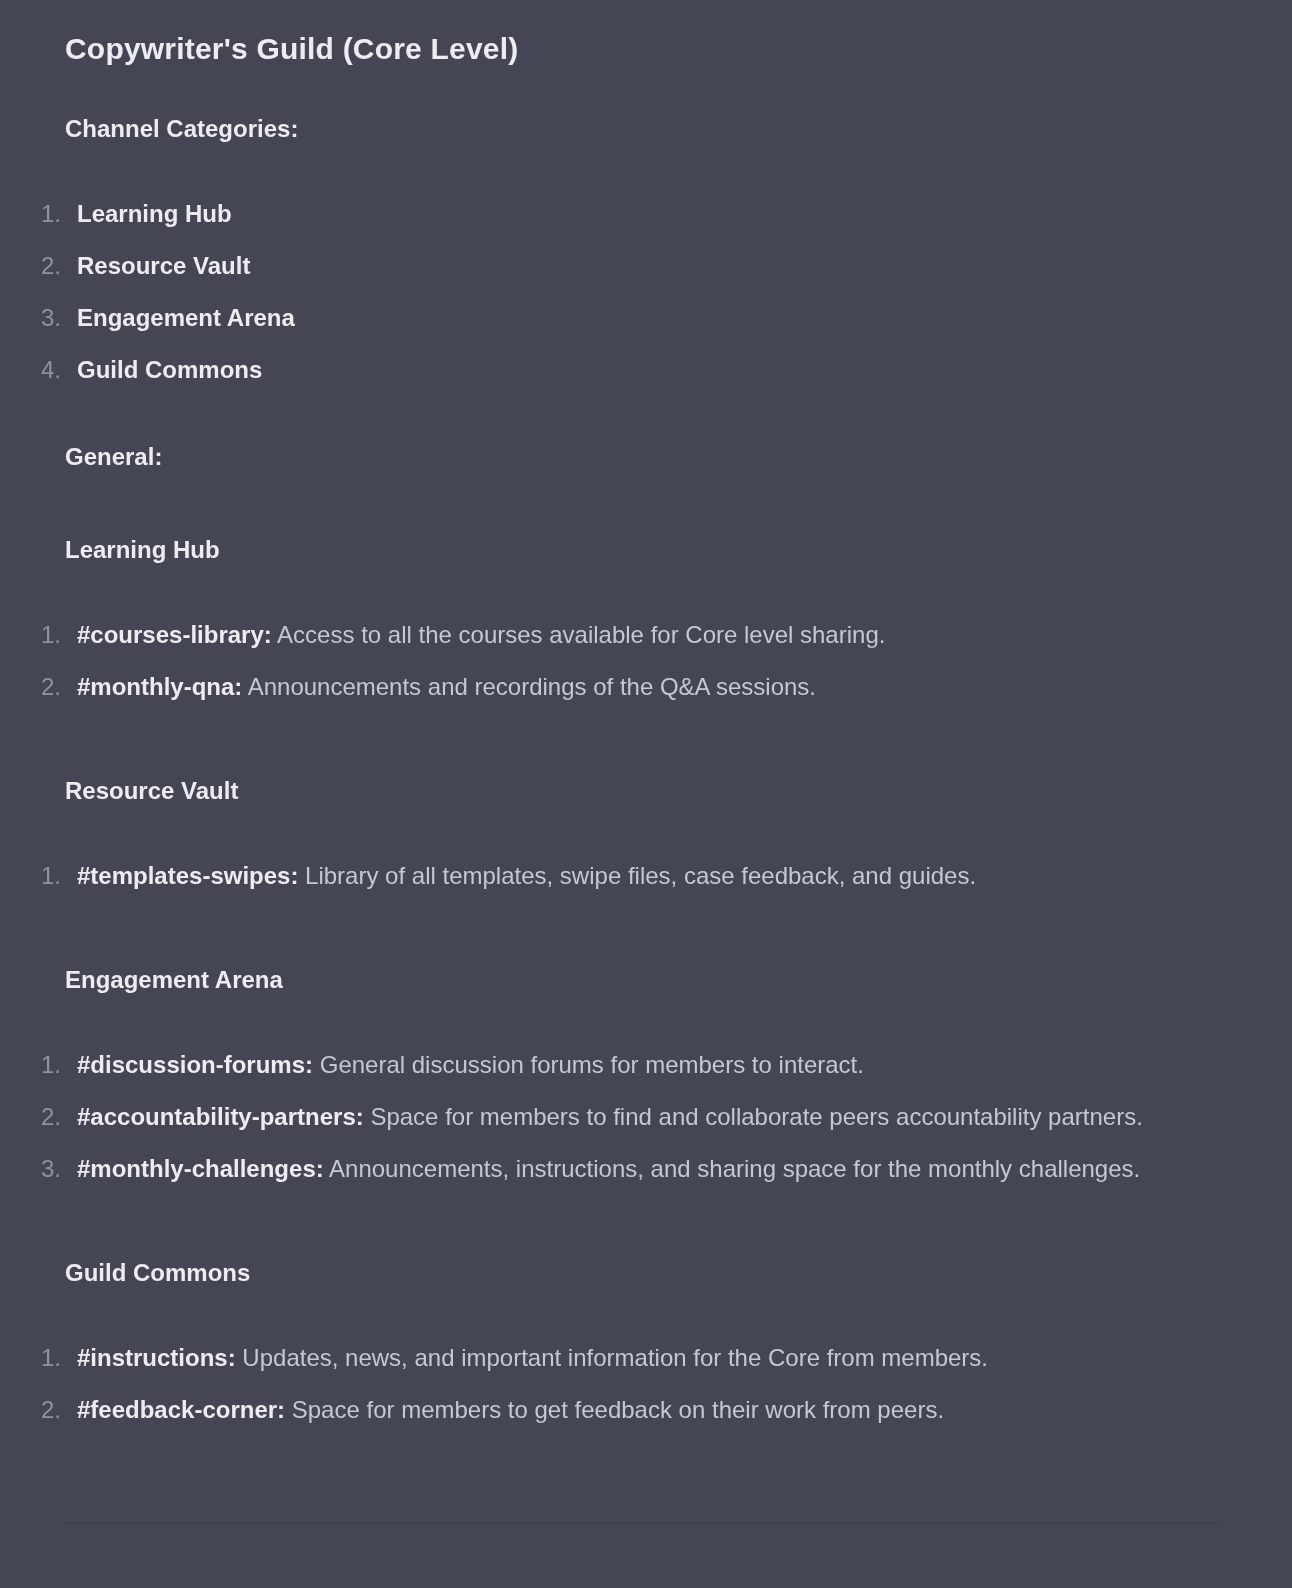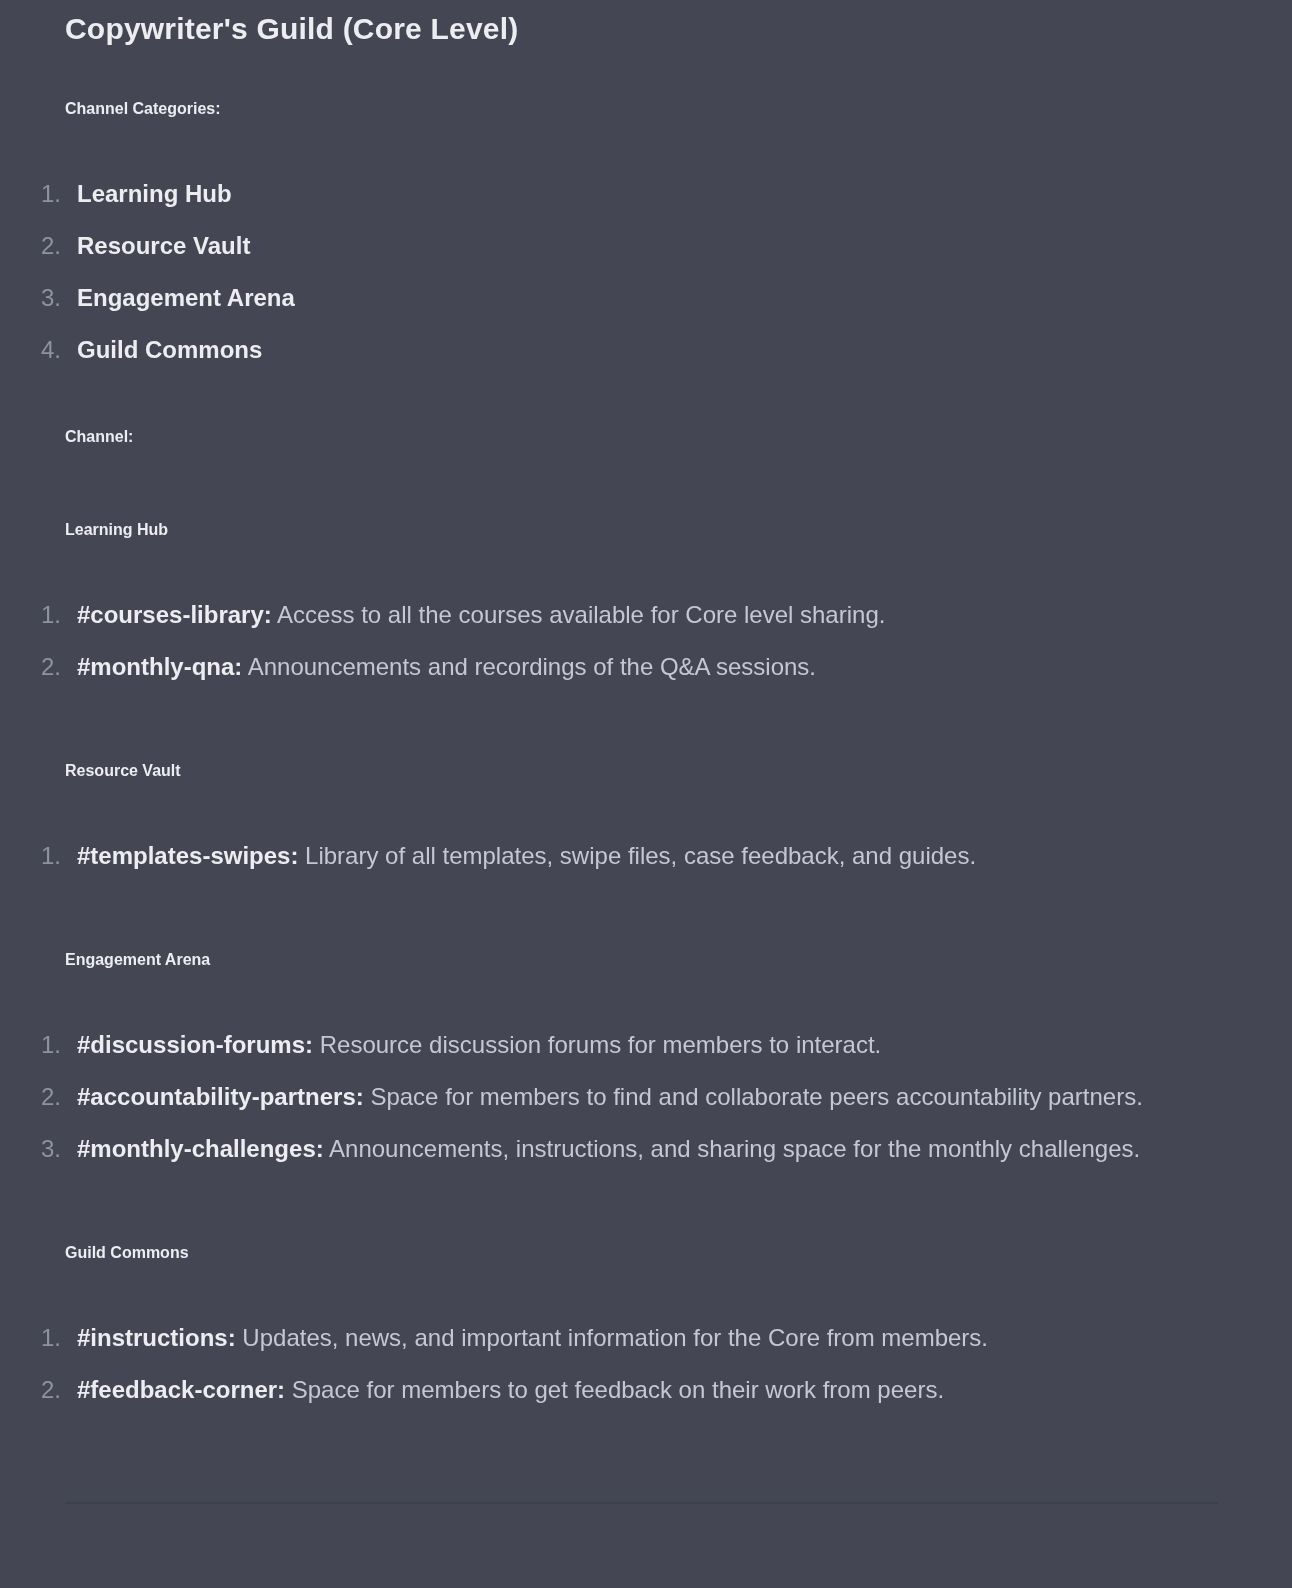--- a/index.html
+++ b/index.html
@@ -15,35 +15,35 @@
     width: 1292px;
     height: 1588px;
     overflow: hidden;
   }
   body {
     background: var(--bg);
     font-family: "Liberation Sans", "DejaVu Sans", sans-serif;
     color: var(--body-text);
   }
   .message {
-    padding: 10px 74px 0 65px;
+    padding: 30px 74px 0 65px;
     width: 100%;
     height: 100%;
     position: relative;
   }
   h1.title {
     color: var(--heading);
     font-size: 30px;
     line-height: 38px;
     font-weight: 700;
     letter-spacing: 0.2px;
   }
   h3.section-heading {
     color: var(--heading);
-    font-size: 16px;
+    font-size: 24px;
     line-height: 30px;
     font-weight: 700;
   }
   h3.mt-lg { margin-top: 46px; }
   h3.mt-xl { margin-top: 63px; }
   ol.channel-list {
     list-style: none;
     counter-reset: item;
     margin-top: 44px;
     margin-left: 12px;
@@ -83,33 +83,33 @@
   <h1 class="title">Copywriter's Guild (Core Level)</h1>
 
   <div id="sections">
       <h3 class="section-heading mt-lg">Channel Categories:</h3>
       <ol class="channel-list">
         <li><strong>Learning Hub</strong></li>
         <li><strong>Resource Vault</strong></li>
         <li><strong>Engagement Arena</strong></li>
         <li><strong>Guild Commons</strong></li>
       </ol>
-      <h3 class="section-heading mt-lg">Channel:</h3>
+      <h3 class="section-heading mt-lg">General:</h3>
       <h3 class="section-heading mt-xl">Learning Hub</h3>
       <ol class="channel-list">
         <li><strong>#courses-library:</strong> <span>Access to all the courses available for Core level sharing.</span></li>
         <li><strong>#monthly-qna:</strong> <span>Announcements and recordings of the Q&amp;A sessions.</span></li>
       </ol>
       <h3 class="section-heading mt-xl">Resource Vault</h3>
       <ol class="channel-list">
         <li><strong>#templates-swipes:</strong> <span>Library of all templates, swipe files, case feedback, and guides.</span></li>
       </ol>
       <h3 class="section-heading mt-xl">Engagement Arena</h3>
       <ol class="channel-list">
-        <li><strong>#discussion-forums:</strong> <span>Resource discussion forums for members to interact.</span></li>
+        <li><strong>#discussion-forums:</strong> <span>General discussion forums for members to interact.</span></li>
         <li><strong>#accountability-partners:</strong> <span>Space for members to find and collaborate peers accountability partners.</span></li>
         <li><strong>#monthly-challenges:</strong> <span>Announcements, instructions, and sharing space for the monthly challenges.</span></li>
       </ol>
       <h3 class="section-heading mt-xl">Guild Commons</h3>
       <ol class="channel-list">
         <li><strong>#instructions:</strong> <span>Updates, news, and important information for the Core from members.</span></li>
         <li><strong>#feedback-corner:</strong> <span>Space for members to get feedback on their work from peers.</span></li>
       </ol>
     </div>
 

